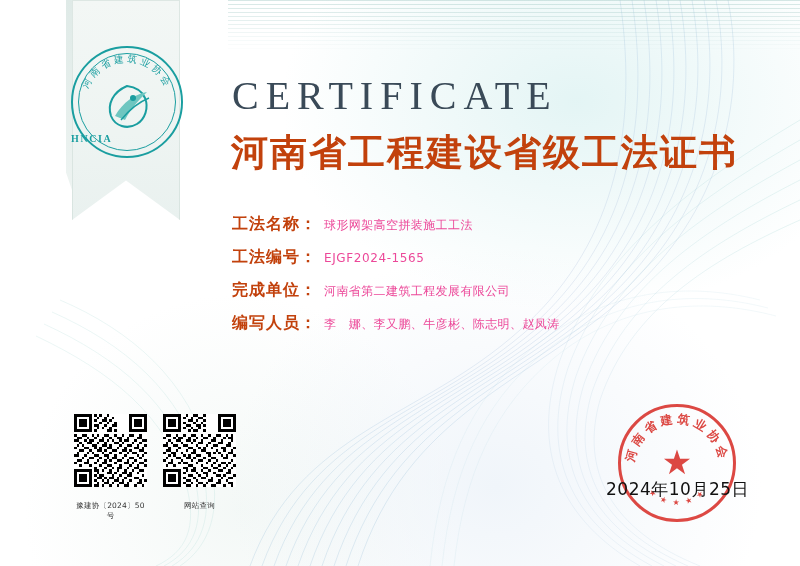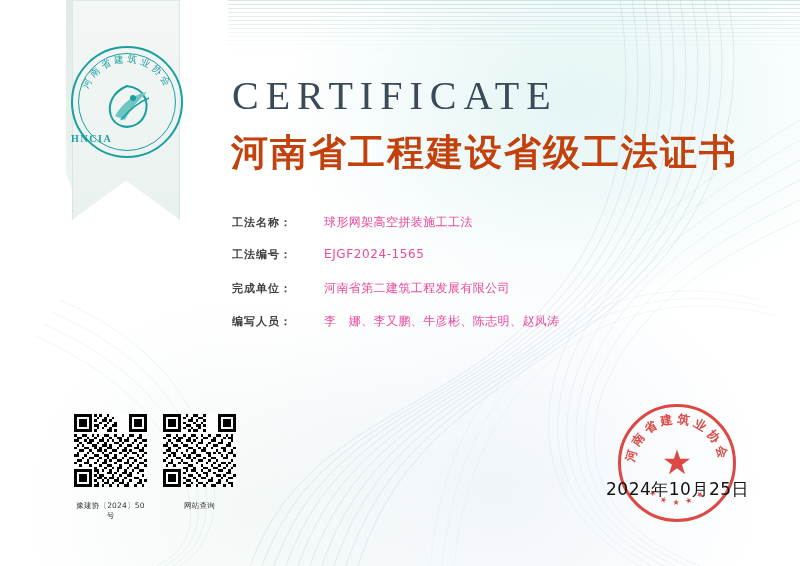--- a/index.html
+++ b/index.html
@@ -138,23 +138,23 @@
     width: 520px;
   }
   .field-row {
     display: flex;
     align-items: baseline;
     height: 33px;
   }
   .field-label {
     width: 92px;
     flex: 0 0 92px;
-    font-size: 11px;
+    font-size: 16px;
     font-weight: bold;
-    color: #404040;
+    color: #c2410c;
     letter-spacing: 1px;
     font-family: Liberation Mono, monospace;
   }
   .field-value {
     font-size: 12px;
     color: #ec4899;
     letter-spacing: 0.4px;
     font-family: "DejaVu Sans", sans-serif;
     white-space: nowrap;
   }

